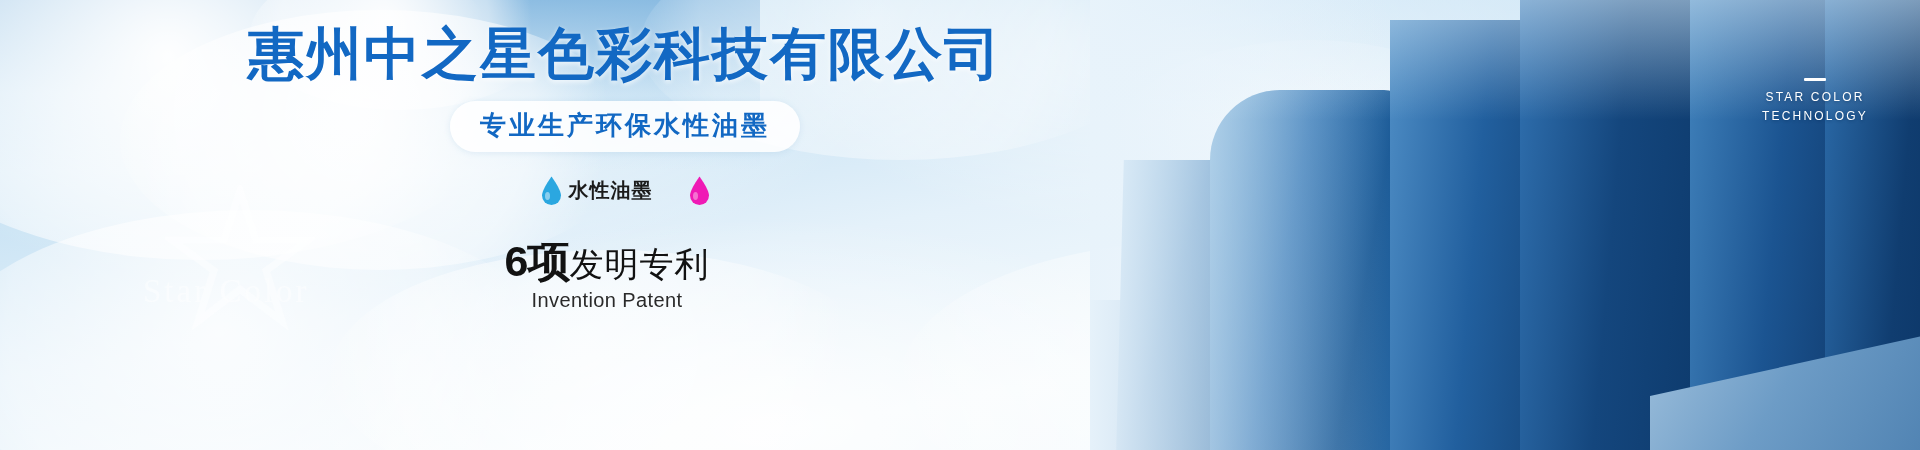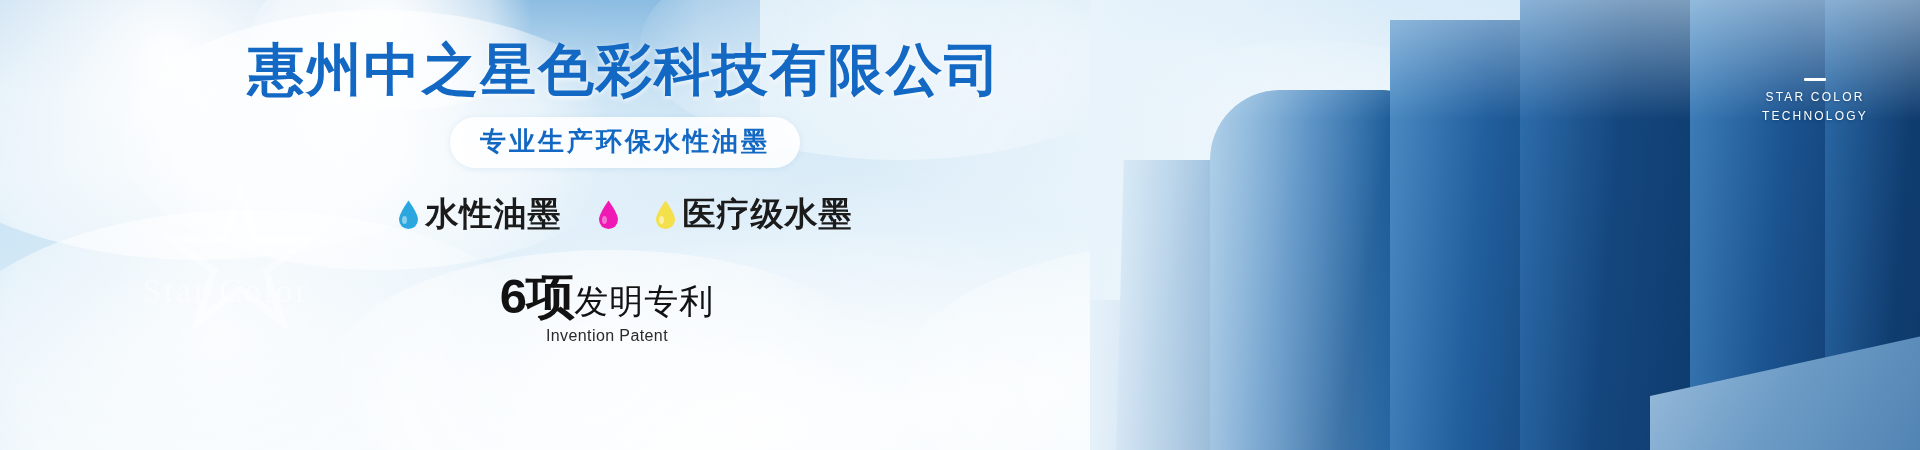--- a/index.html
+++ b/index.html
@@ -131,21 +131,21 @@
     text-shadow:0 1px 3px rgba(0,40,80,.45);
   }
   .star-color-logo .dash {
     width:22px; height:3px; background:#fff; margin:0 auto 7px auto; border-radius:1px;
   }
 
   
   .content {
     position:absolute; left:0; top:0; width:1250px; height:450px;
     display:flex; flex-direction:column; align-items:center;
-    padding-top:40px;
+    padding-top:24px;
   }
 
   .company-title {
     font-size:56px; font-weight:bold; color:#1268c3;
     letter-spacing:2px; line-height:1.06;
     text-shadow:0 2px 5px rgba(255,255,255,.75);
     white-space:nowrap;
   }
 
   .subtitle-pill {
@@ -159,37 +159,37 @@
   }
 
   .ink-row {
     margin-top:24px;
     display:flex; align-items:center; gap:36px;
     white-space:nowrap;
   }
   .ink-item { display:flex; align-items:center; gap:7px; }
   .drop { width:21px; height:29px; display:block; }
   .ink-label {
-    font-size:33px; font-weight:bold; color:#1b1b1b;
+    font-size:20px; font-weight:bold; color:#1b1b1b;
     letter-spacing:1px;
   }
 
   .badges {
     margin-top:34px;
     display:flex; align-items:flex-start; gap:36px;
   }
   .badge { text-align:center; }
   .badge-main {
     font-size:38px; color:#121212; line-height:1.05; white-space:nowrap;
   }
-  .badge-main .big { font-weight:bold; font-size:49px; letter-spacing:-1px; }
+  .badge-main .big { font-weight:bold; font-size:43px; letter-spacing:-1px; }
   .badge-main .rest { font-weight:normal; font-size:34px; letter-spacing:1px;text-align:center; }
   .badge-sub {
     margin-top:4px;
-    font-size:16px; color:#2a2a2a; letter-spacing:.4px;
+    font-size:20px; color:#2a2a2a; letter-spacing:.4px;
   }
 </style>
 </head>
 <body>
 
 <div id="banner">
 
   <div class="sky-top-tint"></div>
   <div class="cloud c1"></div>
   <div class="cloud c7"></div>
@@ -242,27 +242,20 @@
         <span class="ink-label">水性油墨</span>
       </div>
 
       <div class="ink-item">
         <svg class="drop" viewBox="0 0 42 58">
           <path d="M21 1 C21 1 2 27 2 39 A19 19 0 0 0 40 39 C40 27 21 1 21 1 Z" fill="#ef1ab5"></path>
           <ellipse cx="13" cy="40" rx="5" ry="8" fill="rgba(255,255,255,.38)"></ellipse>
         </svg>
       </div>
 
-      <div class="ink-item">
-        <svg class="drop" viewBox="0 0 42 58">
-          <path d="M21 1 C21 1 2 27 2 39 A19 19 0 0 0 40 39 C40 27 21 1 21 1 Z" fill="#f3e04a"></path>
-          <ellipse cx="13" cy="40" rx="5" ry="8" fill="rgba(255,255,255,.5)"></ellipse>
-        </svg>
-        <span class="ink-label">医疗级水墨</span>
-      </div>
 
     </div>
 
     <div class="badges">
 
       <div class="badge">
         <div class="badge-main">
           <span class="big">6项</span><span class="rest">发明专利</span>
         </div>
         <div class="badge-sub">Invention Patent</div>

